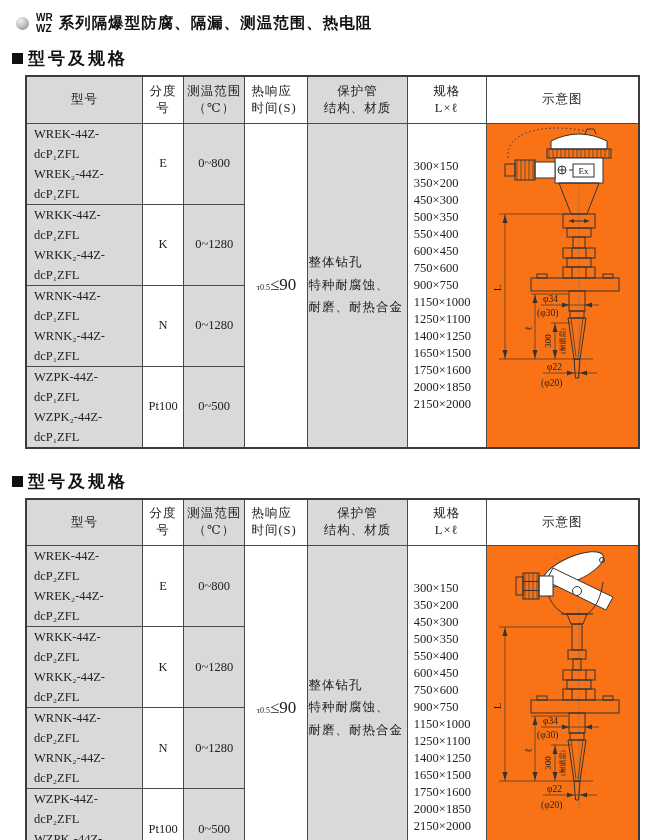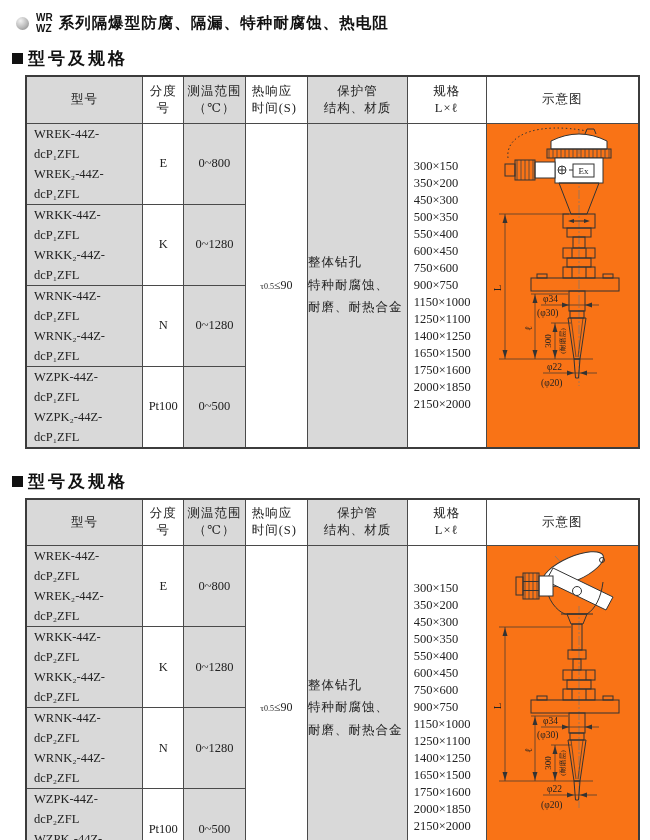--- a/index.html
+++ b/index.html
@@ -36,41 +36,41 @@
   .hd { text-align:center; line-height:1.35; letter-spacing:1px; }
   tr.hrow { height:47px; }
   tr.r1 { height:58px; } tr.r2 { height:75px; } tr.r3 { height:69px; } tr.r4 { height:73px; }
   .c-model { padding-left:7px; line-height:1.6; }
   .c-center { text-align:center; }
   .c-tube { padding-left:0; line-height:1.8; letter-spacing:1px; }
   .c-spec { padding-left:6px; line-height:17px; }
   .c-diag { vertical-align:top; text-align:center; padding-top:2px; background:#f97316; }
   .resp-tau { font-size:9px; }
   .resp-sub { font-size:8px; }
-  .resp-val { font-size:12px; }
+  .resp-val { font-size:17px; }
 
   
   .notes { margin:10px 0 0 2px; font-size:12.5px; line-height:17.5px; color:#1d1d1d; }
   .note-line { white-space:nowrap; }
   .note-indent { padding-left:28px; }
 
   svg text { font-family:"Liberation Serif","DejaVu Serif",serif; fill:#222; stroke:none; }
 </style>
 </head>
 <body>
 
 <div class="page">
 
   <div class="titlebar">
     <span class="bullet"></span>
     <span class="brand">
       <div>WR</div>
       <div>WZ</div>
     </span>
-    <span class="doc-title">系列隔爆型防腐、隔漏、特种耐腐蚀、热电阻</span>
+    <span class="doc-title">系列隔爆型防腐、隔漏、测温范围、热电阻</span>
   </div>
 
   <div class="section">
     <span class="sq"></span>
     <span class="txt">型号及规格</span>
   </div>
 
   <table>
     <colgroup>
       <col style="width:120px">

